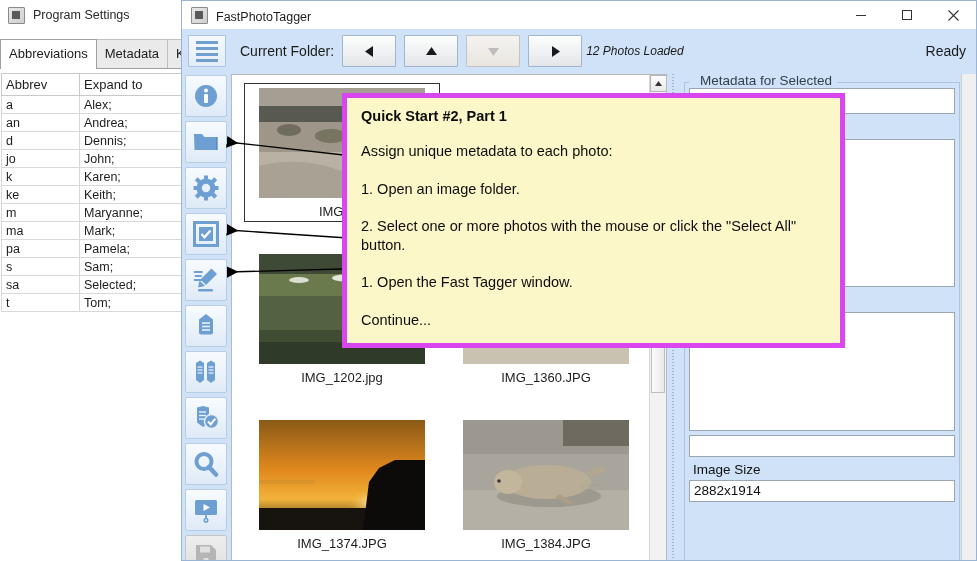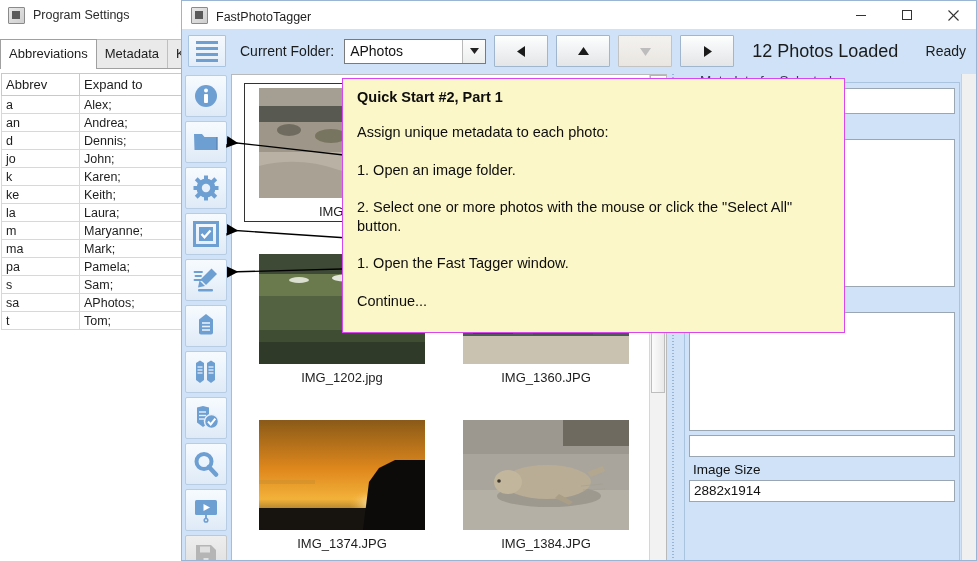--- a/index.html
+++ b/index.html
@@ -230,24 +230,25 @@
     align-items: center;
     justify-content: center;
     flex: 0 0 auto;
     border-radius: 1px;
   }
   .navbtn.disabled {
     background: linear-gradient(#f4f2ef,#e9e6e1);
     border-color: #c3c3c3;
   }
   #photos-loaded {
-    font-size: 18px;
+    font-size: 12px;
     color: #1b1b1b;
-    margin-left: 18px;
-    white-space: nowrap;
+    margin-left: 4px;
+    white-space: nowrap;
+    font-style: italic;
   }
   #ready-label {
     font-size: 14px;
     color: #1b1b1b;
     margin-left: auto;
     margin-right: 10px;
     white-space: nowrap;
   }
 
   
@@ -432,24 +433,24 @@
     right: 0; top: 0;
     width: 15px; height: 488px;
     background: #f0f0f0;
     border-left: 1px solid #cfcfcf;
     box-sizing: border-box;
   }
 
   
   #callout {
     position: absolute;
-    left: 342px; top: 78px;
+    left: 342px; top: 93px;
     width: 503px; height: 255px;
     background: #fcf7c8;
-    border: 1px solid #d946ef;
+    border: 5px solid #d946ef;
     box-sizing: border-box;
     padding: 10px 14px 0 14px;
     z-index: 60;
   }
   #callout-title {
     font-size: 14.5px;
     font-weight: bold;
     color: #0d0d0d;
     margin: 0 0 18px 0;
   }
@@ -513,42 +514,38 @@
             </tr>
             <tr>
               <td>k</td>
               <td>Karen;</td>
             </tr>
             <tr>
               <td>ke</td>
               <td>Keith;</td>
             </tr>
             <tr>
-              <td>la</td>
-              <td>Laura;</td>
-            </tr>
-            <tr>
               <td>m</td>
               <td>Maryanne;</td>
             </tr>
             <tr>
               <td>ma</td>
               <td>Mark;</td>
             </tr>
             <tr>
               <td>pa</td>
               <td>Pamela;</td>
             </tr>
             <tr>
               <td>s</td>
               <td>Sam;</td>
             </tr>
             <tr>
               <td>sa</td>
-              <td>APhotos;</td>
+              <td>Selected;</td>
             </tr>
             <tr>
               <td>t</td>
               <td>Tom;</td>
             </tr>
           </tbody>
       </table>
     </div>
   </div>
 
@@ -578,28 +575,20 @@
     </div>
 
     <div id="toolbar">
       <div id="hamburger">
         <i></i>
         <i></i>
         <i></i>
         <i></i>
       </div>
       <span id="folder-label">Current Folder:</span>
-      <div id="folder-combo">
-        <span id="folder-value">APhotos</span>
-        <span id="folder-arrow">
-          <svg width="9" height="6" viewBox="0 0 9 6">
-              <polygon points="0,0 9,0 4.5,6" fill="#222"></polygon>
-            </svg>
-        </span>
-      </div>
       <div class="navbtn">
         <svg width="15" height="15" viewBox="0 0 15 15">
           <polygon points="11,2 11,13 3,7.5" fill="#1a1a1a"></polygon>
         </svg>
       </div>
       <div class="navbtn">
         <svg width="15" height="15" viewBox="0 0 15 15">
           <polygon points="2,11 13,11 7.5,3" fill="#1a1a1a"></polygon>
         </svg>
       </div>

